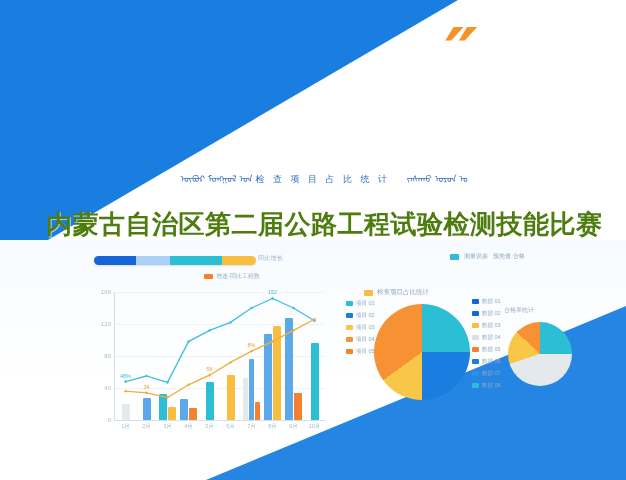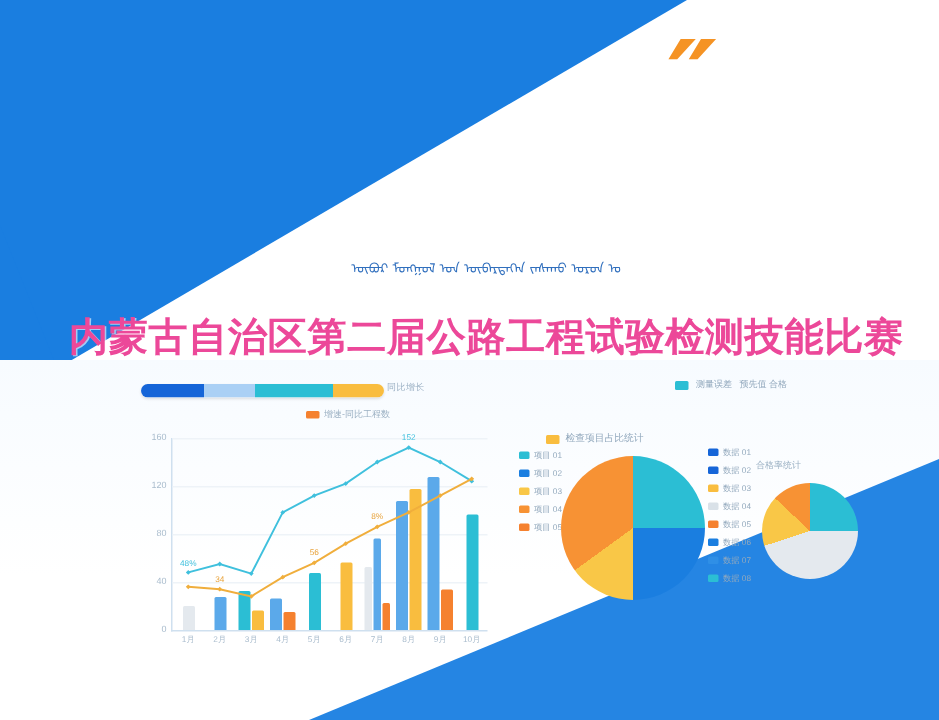--- a/index.html
+++ b/index.html
@@ -61,21 +61,21 @@
   
   .mongolian{
     position:absolute;left:84px;top:169px;width:480px;
     text-align:center;color:#1f63b8;
     font-family:"DejaVu Sans","Liberation Sans",sans-serif;
     font-size:9px;letter-spacing:8.5px;white-space:nowrap;
     opacity:.92;
   }
   .cn-title{
     position:absolute;left:46px;top:207px;width:540px;
-    text-align:center;color:#ec4899;
+    text-align:center;color:#4d7c0f;
     font-family:"DejaVu Sans","Liberation Sans",sans-serif;
     font-size:26px;font-weight:bold;letter-spacing:.5px;white-space:nowrap;
     text-shadow:1px 1px 0 rgba(255,255,255,.6);
   }
 
   
   .dash{position:absolute;left:0;top:248px;width:626px;height:204px;}
 
   
   .combo{position:absolute;left:78px;top:2px;width:262px;height:196px;}
@@ -139,21 +139,21 @@
   <div class="bg-blue-main"></div>
   <div class="bg-blue-left-band"></div>
   <div class="bg-white-topright"></div>
   <div class="bg-wash"></div>
   <div class="bg-blue-bottomright"></div>
 
   <div class="hero">
     <div class="hero-quote">″</div>
   </div>
 
-  <div class="mongolian">ᠥᠪᠦᠷ ᠮᠣᠩᠭᠣᠯ ᠤᠨ ᠥᠪᠡᠷᠲᠡᠭᠡᠨ ᠵᠠᠰᠠᠬᠤ ᠣᠷᠣᠨ ᠤ</div>
+  <div class="mongolian">ᠥᠪᠦᠷ ᠮᠣᠩᠭᠣᠯ ᠤᠨ 检查项目占比统计 ᠵᠠᠰᠠᠬᠤ ᠣᠷᠣᠨ ᠤ</div>
   <div class="cn-title">内蒙古自治区第二届公路工程试验检测技能比赛</div>
 
   <div class="dash">
 
     <div class="combo">
 
       <div class="pillbar">
         <i class="p0"></i>
         <i class="p1"></i>
         <i class="p2"></i>

